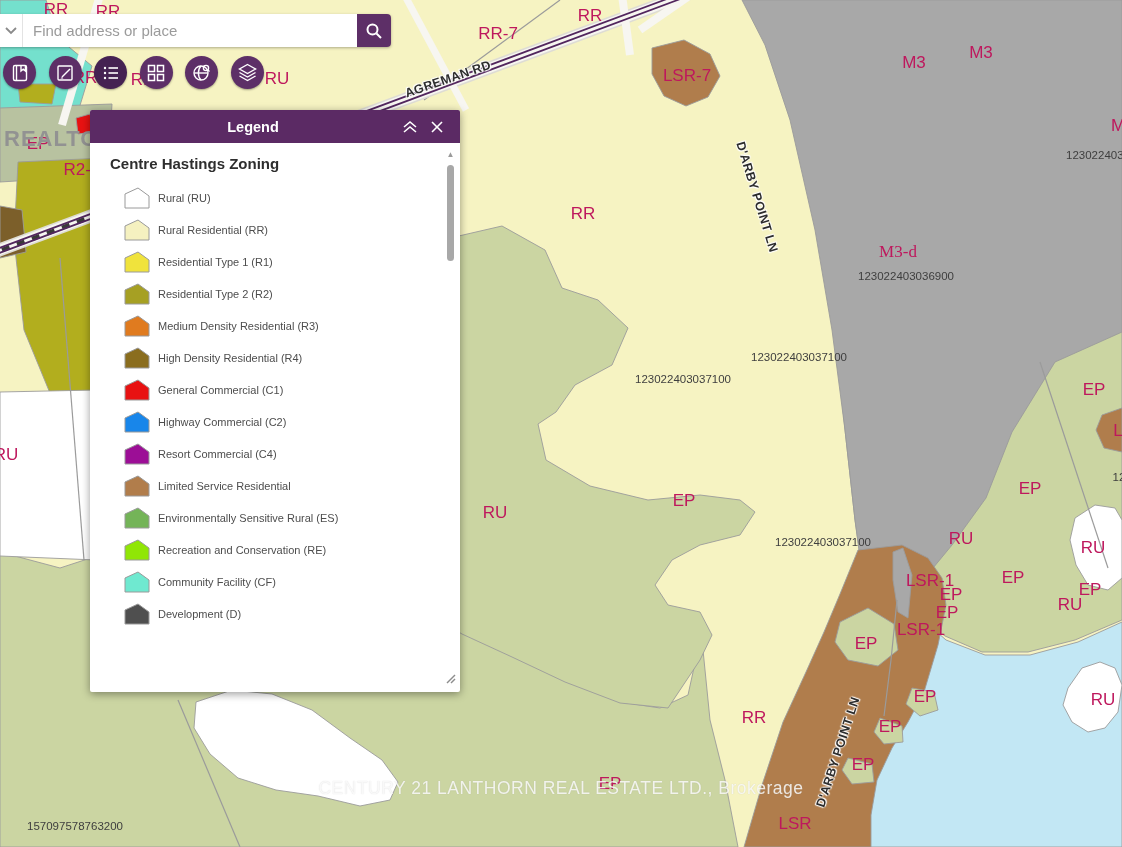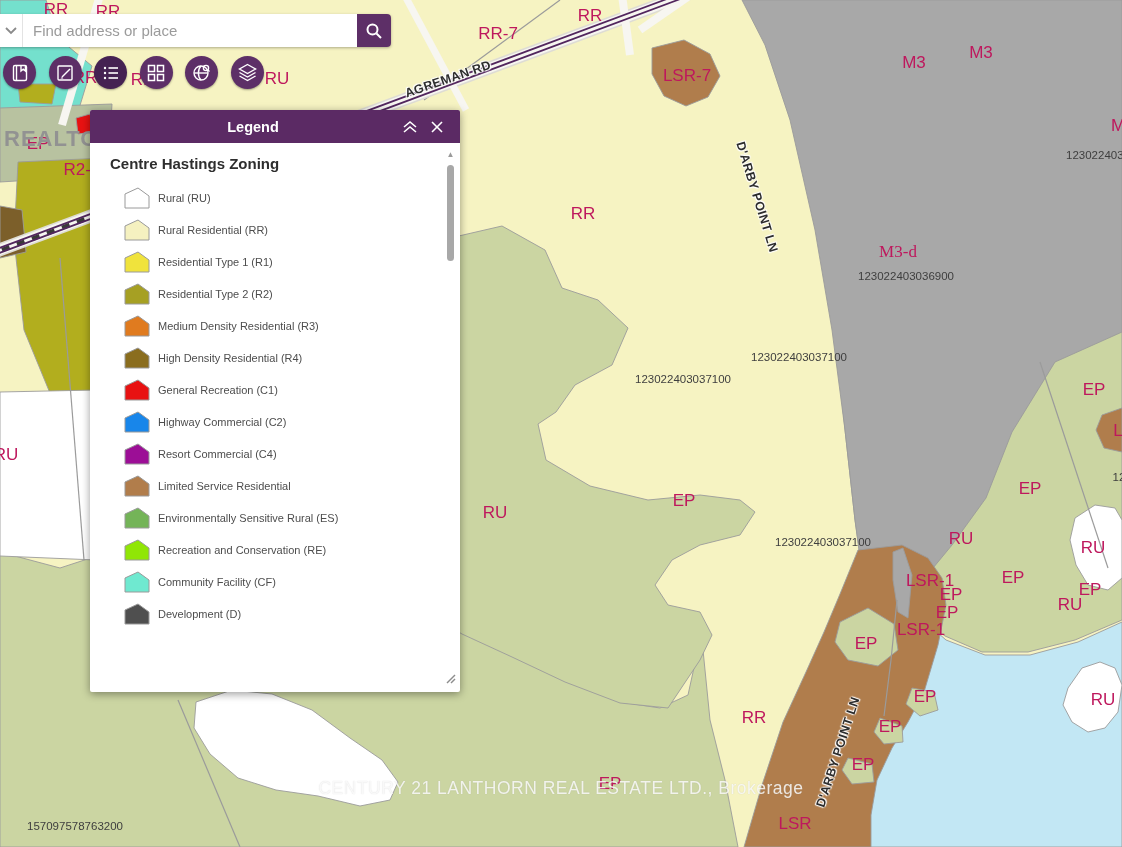--- a/index.html
+++ b/index.html
@@ -311,21 +311,21 @@
               </svg>
             </span>
             <span class="legend-label">High Density Residential (R4)</span>
           </div>
           <div class="legend-row">
             <span class="legend-swatch">
               <svg width="26" height="22" viewBox="0 0 26 22">
                 <polygon points="1,7 14,1 25,9 25,21 1,21" stroke="#9a9a9a" stroke-width="1" fill="#e81212"></polygon>
               </svg>
             </span>
-            <span class="legend-label">General Recreation (C1)</span>
+            <span class="legend-label">General Commercial (C1)</span>
           </div>
           <div class="legend-row">
             <span class="legend-swatch">
               <svg width="26" height="22" viewBox="0 0 26 22">
                 <polygon points="1,7 14,1 25,9 25,21 1,21" stroke="#9a9a9a" stroke-width="1" fill="#1886ea"></polygon>
               </svg>
             </span>
             <span class="legend-label">Highway Commercial (C2)</span>
           </div>
           <div class="legend-row">

